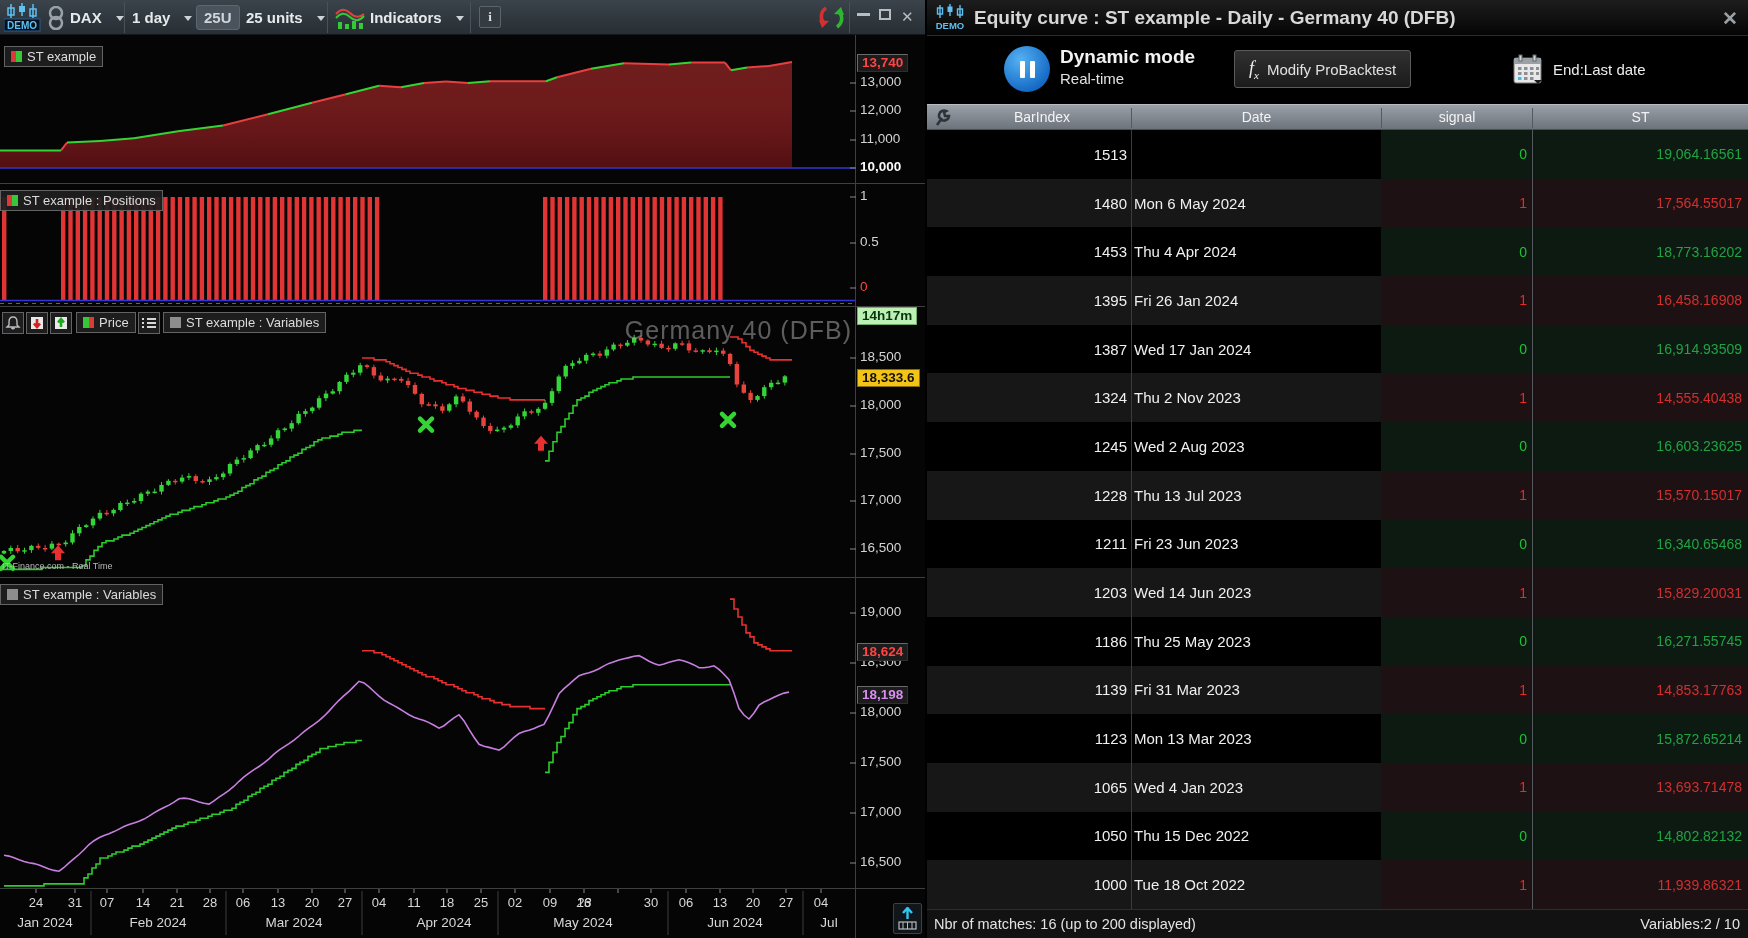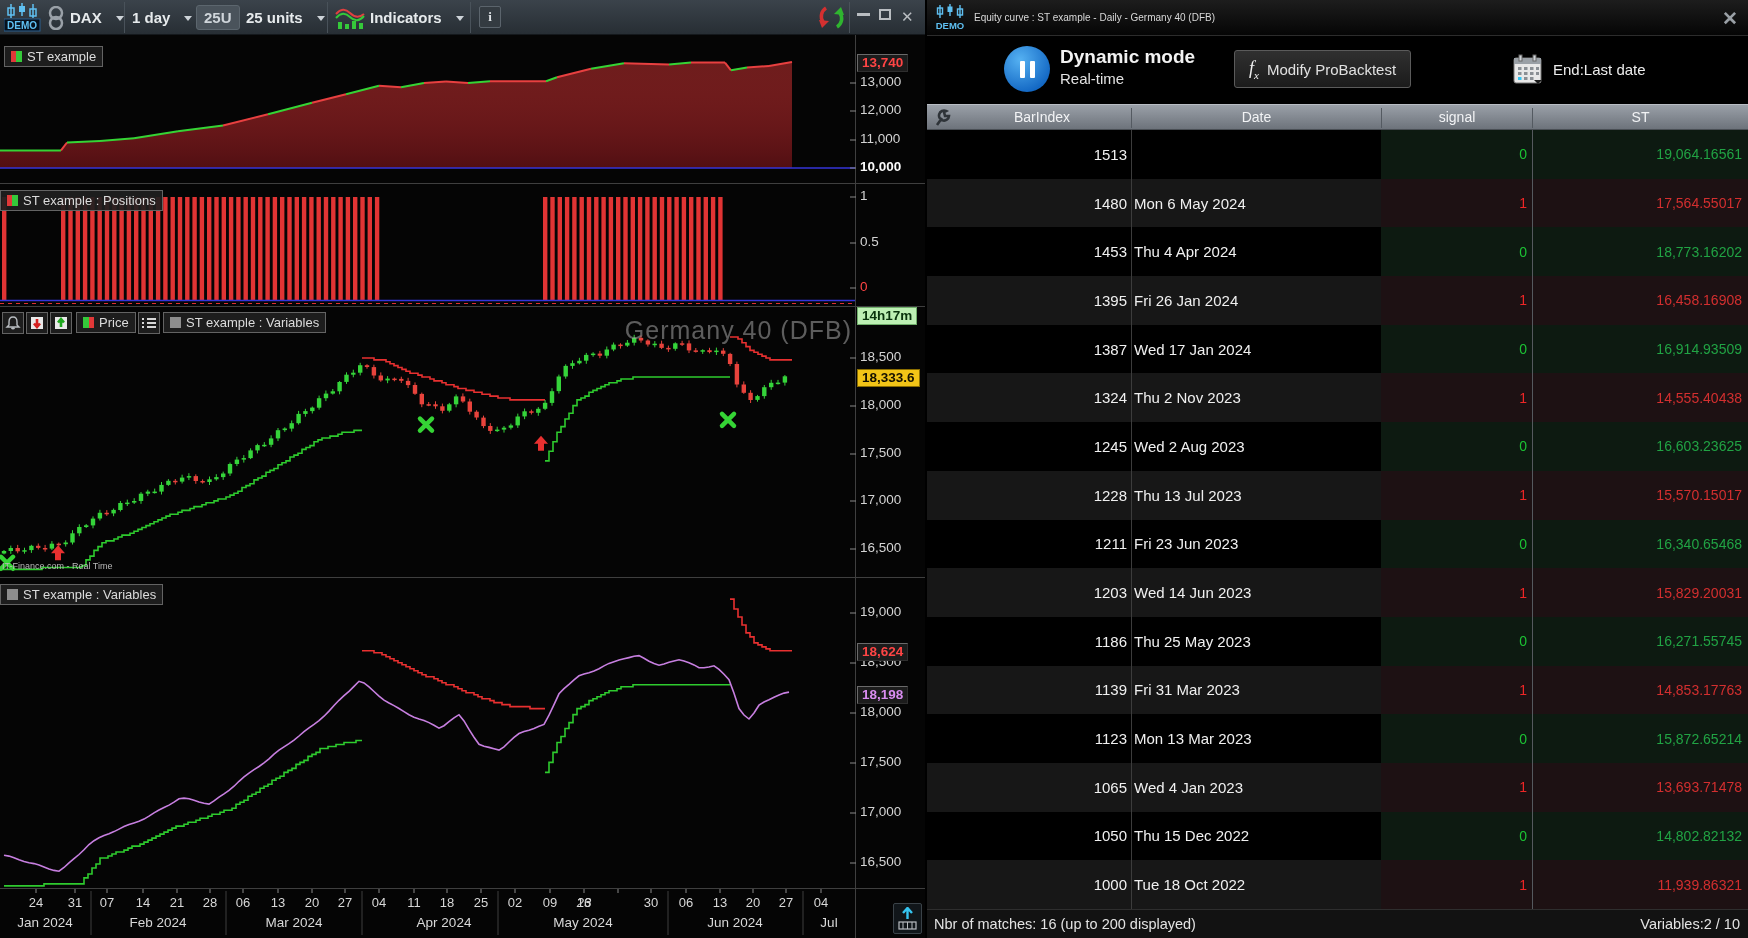--- a/index.html
+++ b/index.html
@@ -55,21 +55,21 @@
   .xday { position:absolute; top:860px; font-size:13px; color:#d8d8d8; transform:translateX(-50%); }
   .xmonth { position:absolute; top:880px; font-size:13.5px; color:#d8d8d8; transform:translateX(-50%); }
   .corner-btn { position:absolute; left:893px; top:868px; width:29px; height:31px; background:#11161a;
                 border:1px solid #3a4248; border-radius:2px; display:flex; align-items:center; justify-content:center; }
 
   
   #right-panel { position:absolute; left:927px; top:0; width:821px; height:938px; background:#000; }
   .panel-titlebar { position:absolute; left:0; top:0; width:821px; height:36px;
                     background:linear-gradient(#1d1d1d,#050505); border-bottom:1px solid #2c2c2c;
                     display:flex; align-items:center; }
-  .panel-title { color:#d8d8d8; font-size:10px; margin-left:6px; }
+  .panel-title { color:#d8d8d8; font-size:19px; margin-left:6px;font-weight:bold; }
   .panel-close { position:absolute; right:10px; top:7px; color:#9aa0a6; font-size:19px; font-weight:bold; }
 
   .panel-controls { position:absolute; left:0; top:37px; width:821px; height:67px; background:#000; }
   .pause-btn { position:absolute; left:77px; top:9px; width:46px; height:46px; border-radius:50%;
                background:radial-gradient(circle at 35% 30%,#55b1f2,#1368c4 75%); display:flex; align-items:center; justify-content:center; gap:5px; }
   .pause-btn span { display:block; width:5px; height:17px; background:#fff; border-radius:1px; }
   .mode-title { position:absolute; left:133px; top:9px; color:#f2f2f2; font-size:19px; font-weight:bold; }
   .mode-sub   { position:absolute; left:133px; top:33px; color:#e2e2e2; font-size:15px; }
   .modify-btn { position:absolute; left:307px; top:13px; height:38px; padding:0 14px;
                 background:linear-gradient(#303030,#1b1b1b); border:1px solid #5b5b5b; border-radius:3px;

